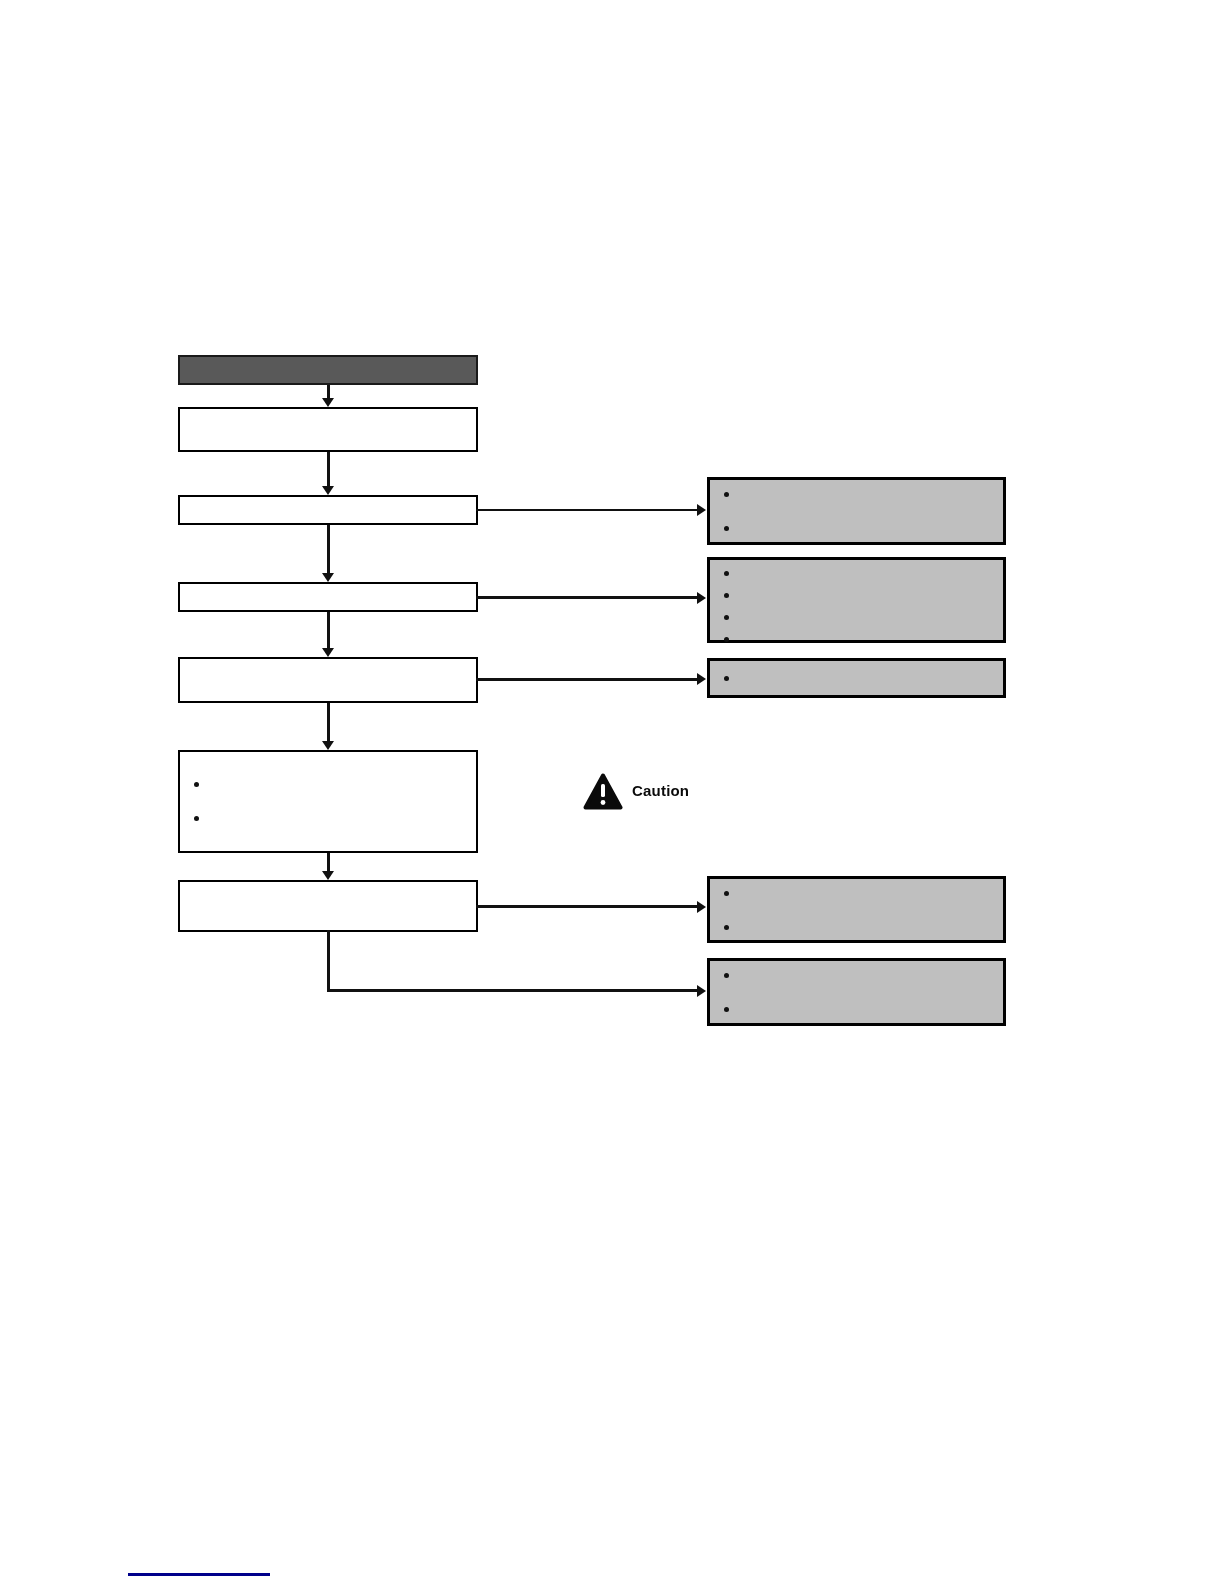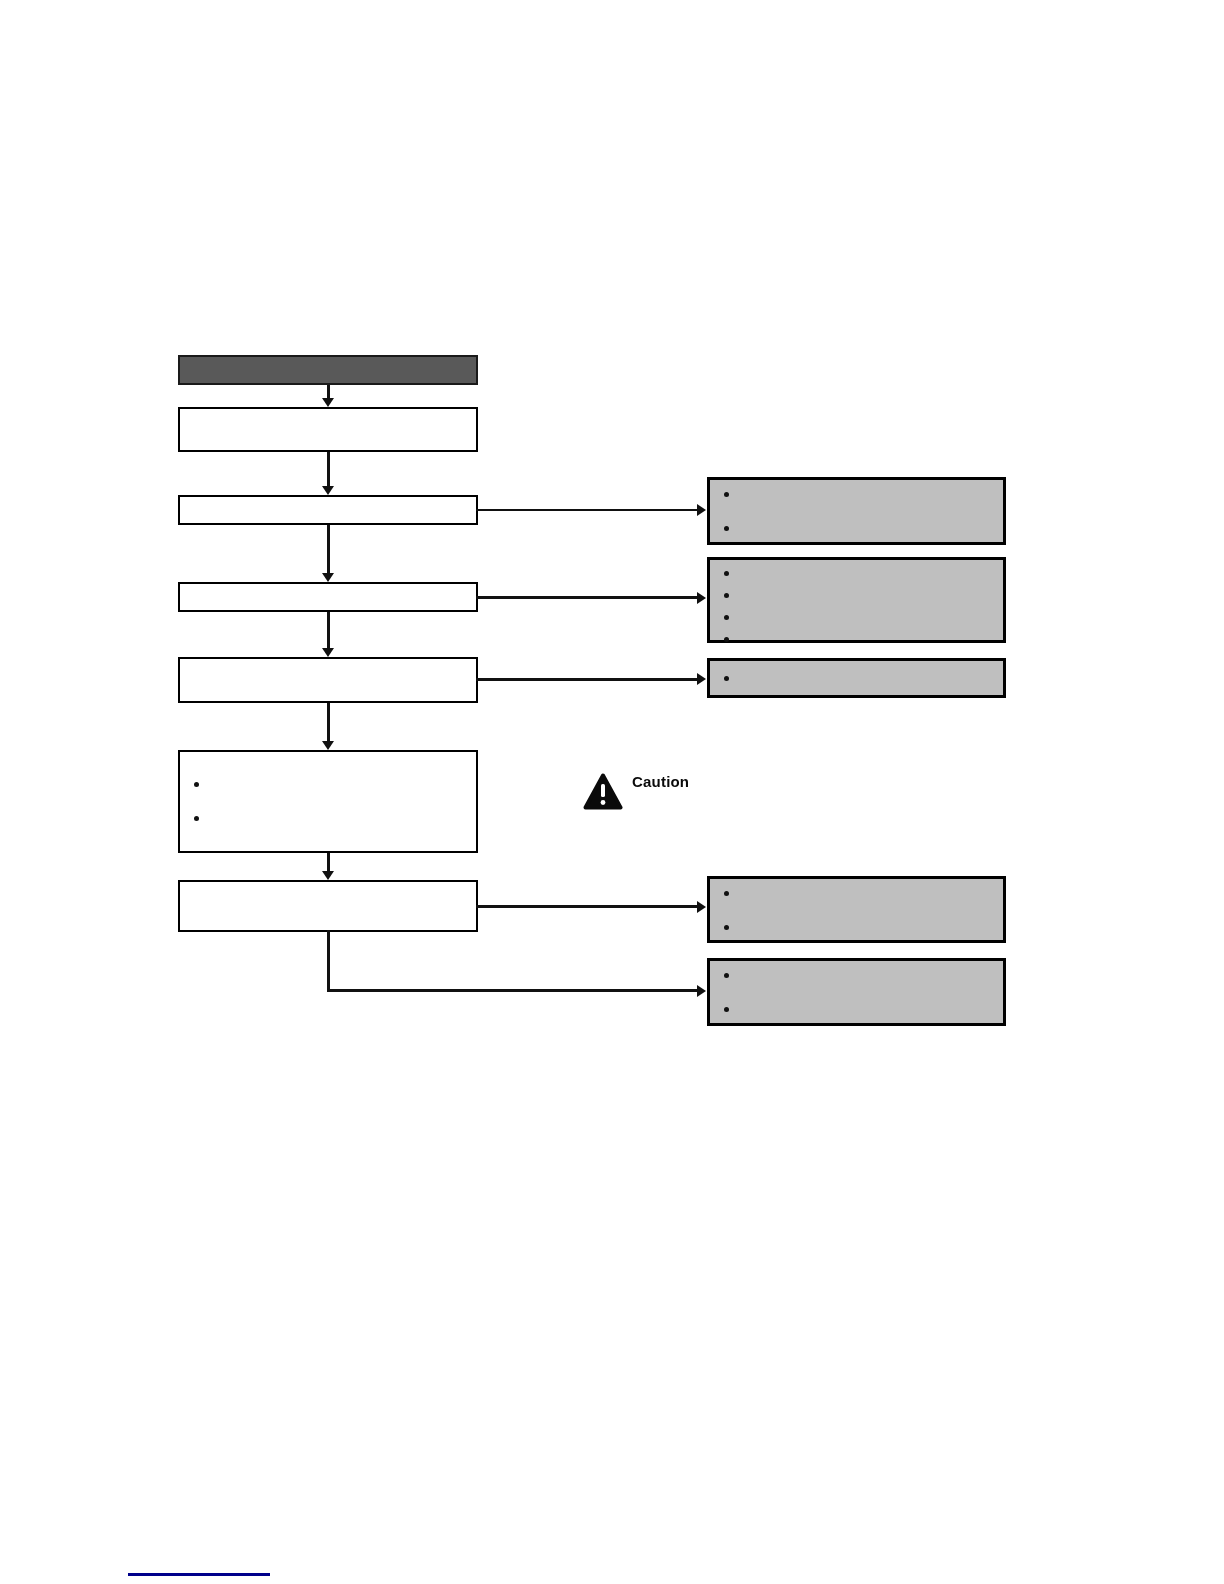--- a/index.html
+++ b/index.html
@@ -71,21 +71,21 @@
     height: 0;
     border-top: 6px solid transparent;
     border-bottom: 6px solid transparent;
     border-left: 9px solid #111111;
   }
   .caution-wrap {
     position: absolute;
     left: 583px;
     top: 773px;
     display: flex;
-    align-items: flex-start;
+    align-items: center;
   }
   .caution-label {
     margin-left: 9px;
     padding-bottom: 3px;
     font-size: 15px;
     font-weight: bold;
     color: #0a0a0a;
     letter-spacing: 0.2px;
   }
   .footer-link {

